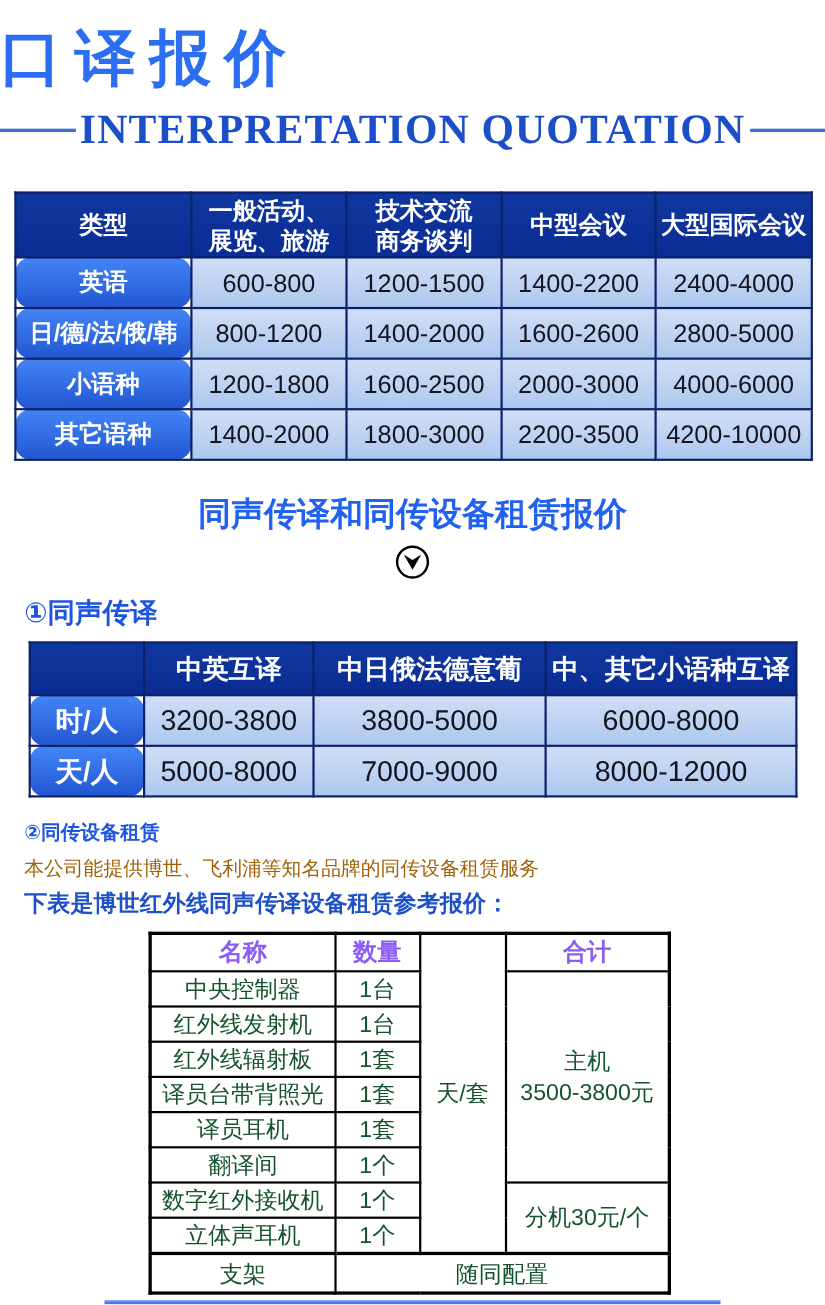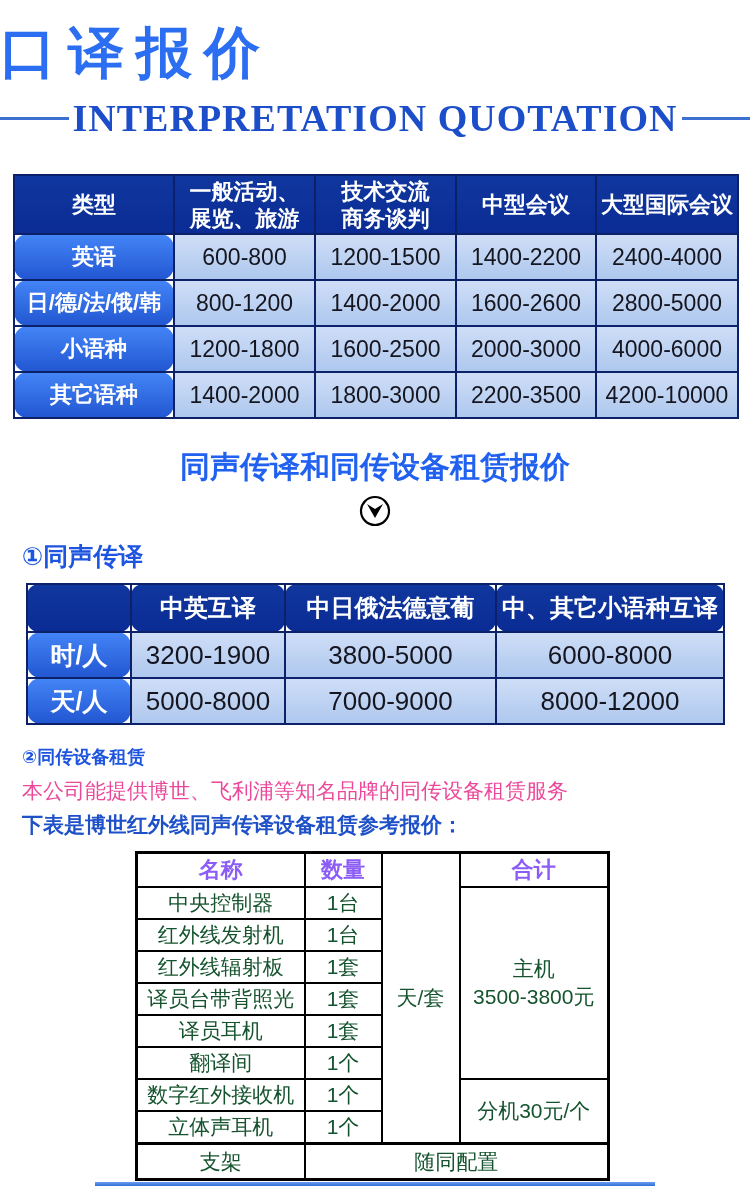--- a/index.html
+++ b/index.html
@@ -26,26 +26,26 @@
   .t1 .hdr{height:57px;font-size:22px;line-height:27px;}
   .t1 .rowlabel{height:44px;font-size:22px;}
   .t1 .datacell{font-size:23px;}
 
   .section-heading{margin-top:28px;text-align:center;font-size:30px;font-weight:bold;color:#2161ef;}
   .arrow-wrap{text-align:center;margin-top:6px;height:36px;}
 
   .si-label{margin:10px 0 0 22px;font-size:25px;font-weight:bold;color:#1d55e0;}
 
   .t2{margin:10px 0 0 26px;width:697px;}
-  .t2 .hdr{height:46px;font-size:24px;border-radius:12px;}
+  .t2 .hdr{height:46px;font-size:24px;}
   .t2 .rowlabel{height:44px;font-size:25px;}
   .t2 .datacell{font-size:26px;}
 
   .eq-label{margin:20px 0 0 22px;font-size:18px;font-weight:bold;color:#1d55e0;}
-  .eq-line1{margin:8px 0 0 22px;font-size:21px;color:#ec4899;}
+  .eq-line1{margin:8px 0 0 22px;font-size:18px;color:#a16207;}
   .eq-line2{margin:6px 0 0 22px;font-size:21px;font-weight:bold;color:#1e50c8;}
 
   
   .t3{margin:12px 0 0 135px;width:472px;border:3px solid #000;background:#fff;}
   .t3 td{border:2px solid #000;text-align:center;vertical-align:middle;
          font-size:21px;color:#14532d;padding:0;height:30px;}
   .t3 .hdr3{font-weight:bold;color:#8b5cf6;font-size:22px;height:32px;background:#fff;}
   .t3 .thick-top td{border-top:3px solid #000;}
   .t3 .tall{height:33px;}
 
@@ -132,21 +132,21 @@
       </colgroup>
     <tbody>
         <tr>
       <td class="hdr"></td>
       <td class="hdr">中英互译</td>
       <td class="hdr">中日俄法德意葡</td>
       <td class="hdr">中、其它小语种互译</td>
     </tr>
     <tr>
       <td class="rowlabel">时/人</td>
-      <td class="datacell">3200-1900</td>
+      <td class="datacell">3200-3800</td>
       <td class="datacell">3800-5000</td>
       <td class="datacell">6000-8000</td>
     </tr>
     <tr>
       <td class="rowlabel">天/人</td>
       <td class="datacell">5000-8000</td>
       <td class="datacell">7000-9000</td>
       <td class="datacell">8000-12000</td>
     </tr>
   </tbody>

